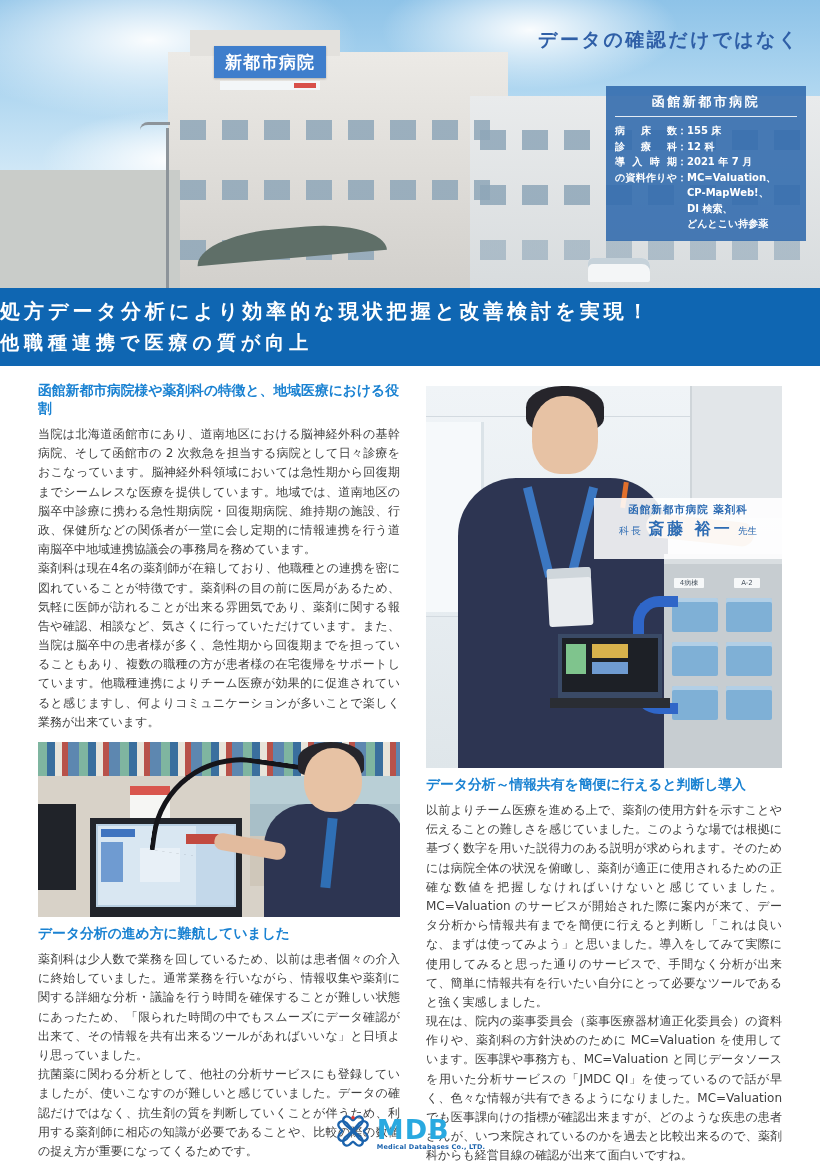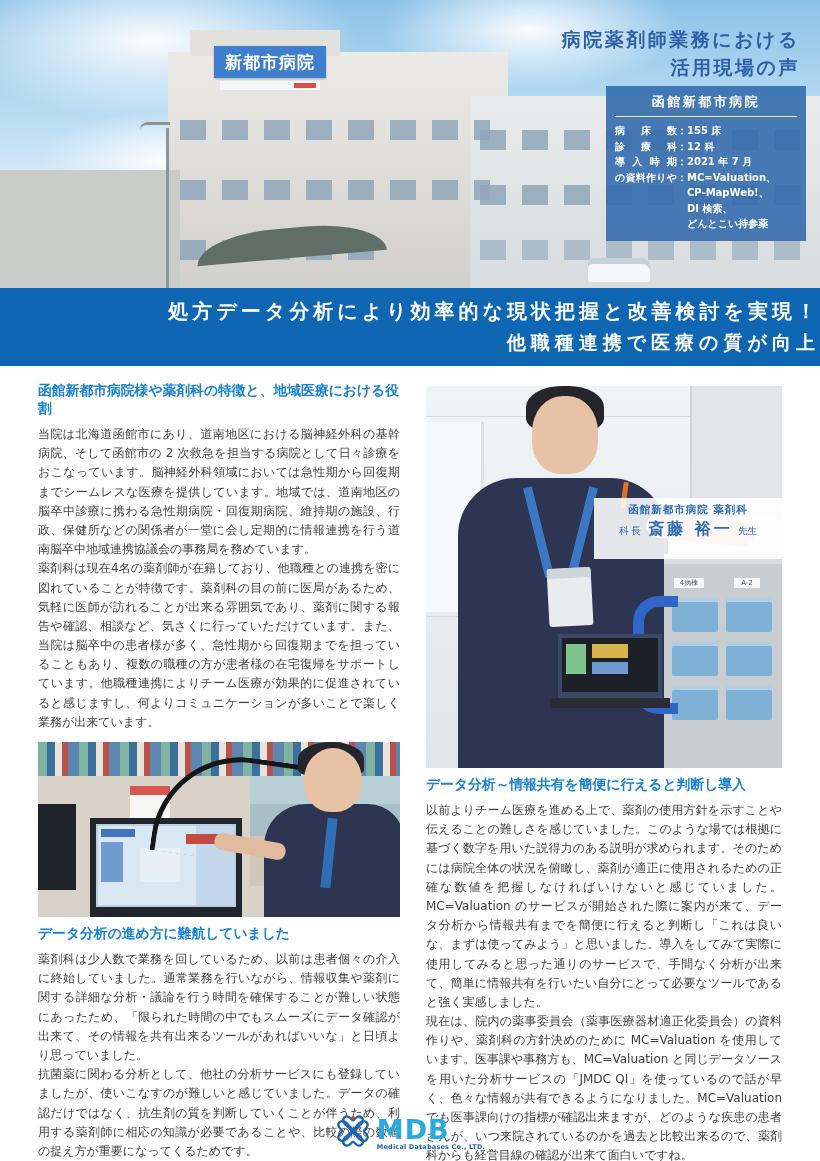--- a/index.html
+++ b/index.html
@@ -38,21 +38,21 @@
   .info-name{font-size:13px;font-weight:bold;letter-spacing:2.5px;text-align:center;
         padding:1px 0 5px;border-bottom:1px solid rgba(255,255,255,.85);margin-bottom:6px;}
   .info-row{display:flex;font-size:10px;line-height:1.55;font-weight:bold;}
   .il{display:inline-block;width:62px;text-align:justify;text-align-last:justify;}
   .ic{width:10px;}
   .iv{flex:1;}
   .iv-cont{font-size:10px;line-height:1.55;font-weight:bold;padding-left:72px;}
 
   
   .banner{width:820px;height:78px;background:#0f66b2;color:#fff;display:flex;flex-direction:column;
-        align-items:flex-end;justify-content:center;gap:5px;}
+        align-items:flex-start;justify-content:center;gap:5px;}
   .banner .l1{font-size:20px;font-weight:bold;letter-spacing:4px;}
   .banner .l2{font-size:19px;font-weight:bold;letter-spacing:5px;}
 
   
   .content{display:flex;gap:26px;padding:12px 38px 0;}
   .col-left{width:362px;}
   .col-right{width:356px;}
   h2.sec{color:#1a82d2;font-size:13.8px;font-weight:bold;margin:8px 0 7px;letter-spacing:0;}
   p.body{font-size:12px;line-height:1.6;text-align:justify;margin:0;color:#3f3f3f;}
 
@@ -140,22 +140,21 @@
     <div class="lamp"></div>
     <div class="lamp-arm"></div>
     <div class="van"></div>
 
     <div class="roof-sign">新都市病院</div>
     <div class="roof-strip">
         <i></i>
       </div>
 
     <div class="hero-title">
-      <div>病院薬剤師業務における</div>
-      <div>活用現場の声</div>
+      <div>データの確認だけではなく</div>
     </div>
 
     <div class="info-box">
       <div class="info-name">函館新都市病院</div>
       <div class="info-row">
         <span class="il">病床数</span>
           <span class="ic">：</span>
           <span class="iv">155 床</span>
       </div>
       <div class="info-row">

